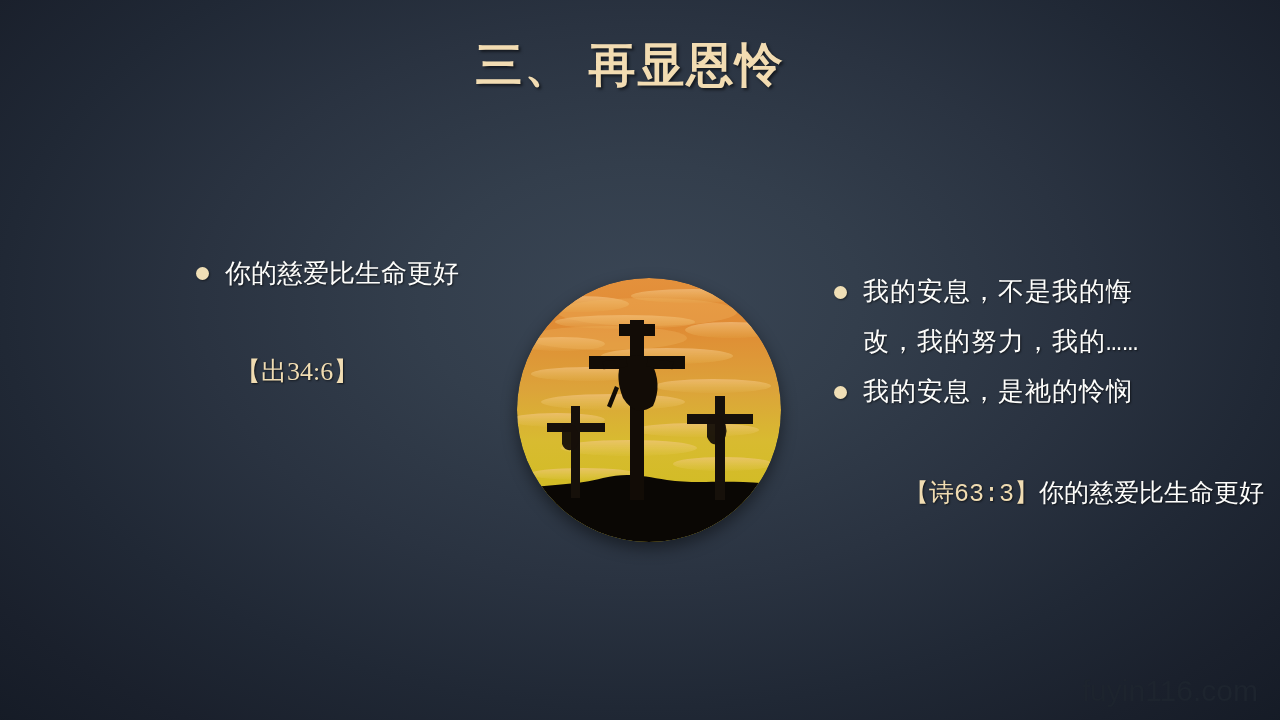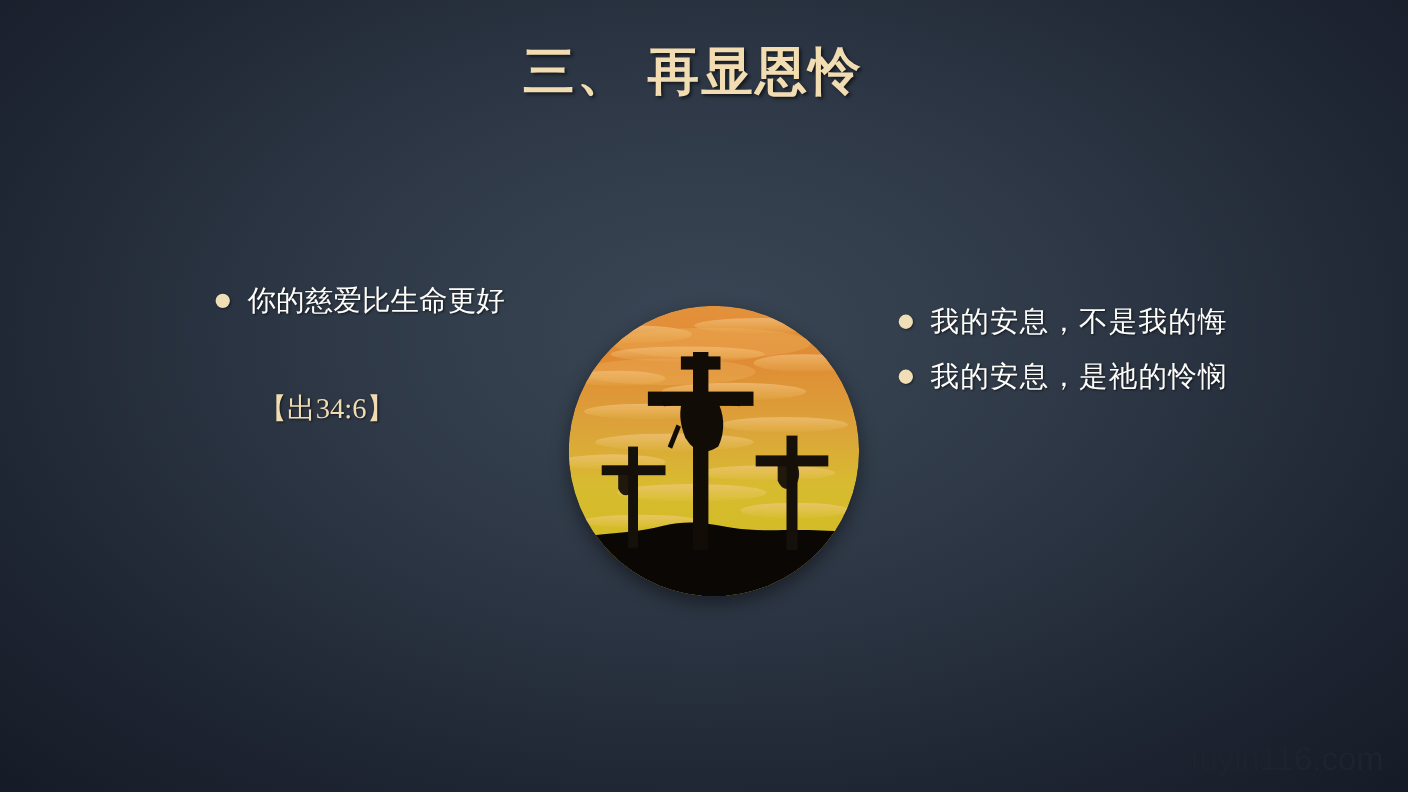--- a/index.html
+++ b/index.html
@@ -93,23 +93,24 @@
     margin-top: 22px;
     text-align: left;
     padding-right: 22px;
     font-size: 26px;
     line-height: 34px;
     white-space: pre;
   }
 
   
   #right-block {
-    left: 817px;
+    left: 834px;
     top: 268px;
     width: 330px;
+    font-family: Liberation Mono, monospace;
   }
 
   #right-block .bullet-text { letter-spacing: 1px; }
 
   #right-citation {
     margin-top: 26px;
     margin-left: -20px;
     font-size: 25px;
     line-height: 34px;
     white-space: pre;
@@ -241,23 +242,30 @@
     </svg>
   </div>
 
   <div id="right-block" class="text-block">
 
     <div class="bullet-line">
       <span class="bullet-dot"></span>
       <span class="bullet-text">我的安息，不是我的悔</span>
     </div>
 
+    <div class="bullet-line">
+      <span class="bullet-dot hidden"></span>
+      <span class="bullet-text">改，我的努力，我的……</span>
+    </div>
 
     <div class="bullet-line">
       <span class="bullet-dot"></span>
       <span class="bullet-text">我的安息，是祂的怜悯</span>
     </div>
 
+    <div id="right-citation">
+      <span class="ref-mark">【诗63:3】</span><span class="ref-rest">你的慈爱比生命更好</span>
+    </div>
   </div>
 
   <div id="watermark">fuyin116.com</div>
 
 </div>
 
 </body></html>

